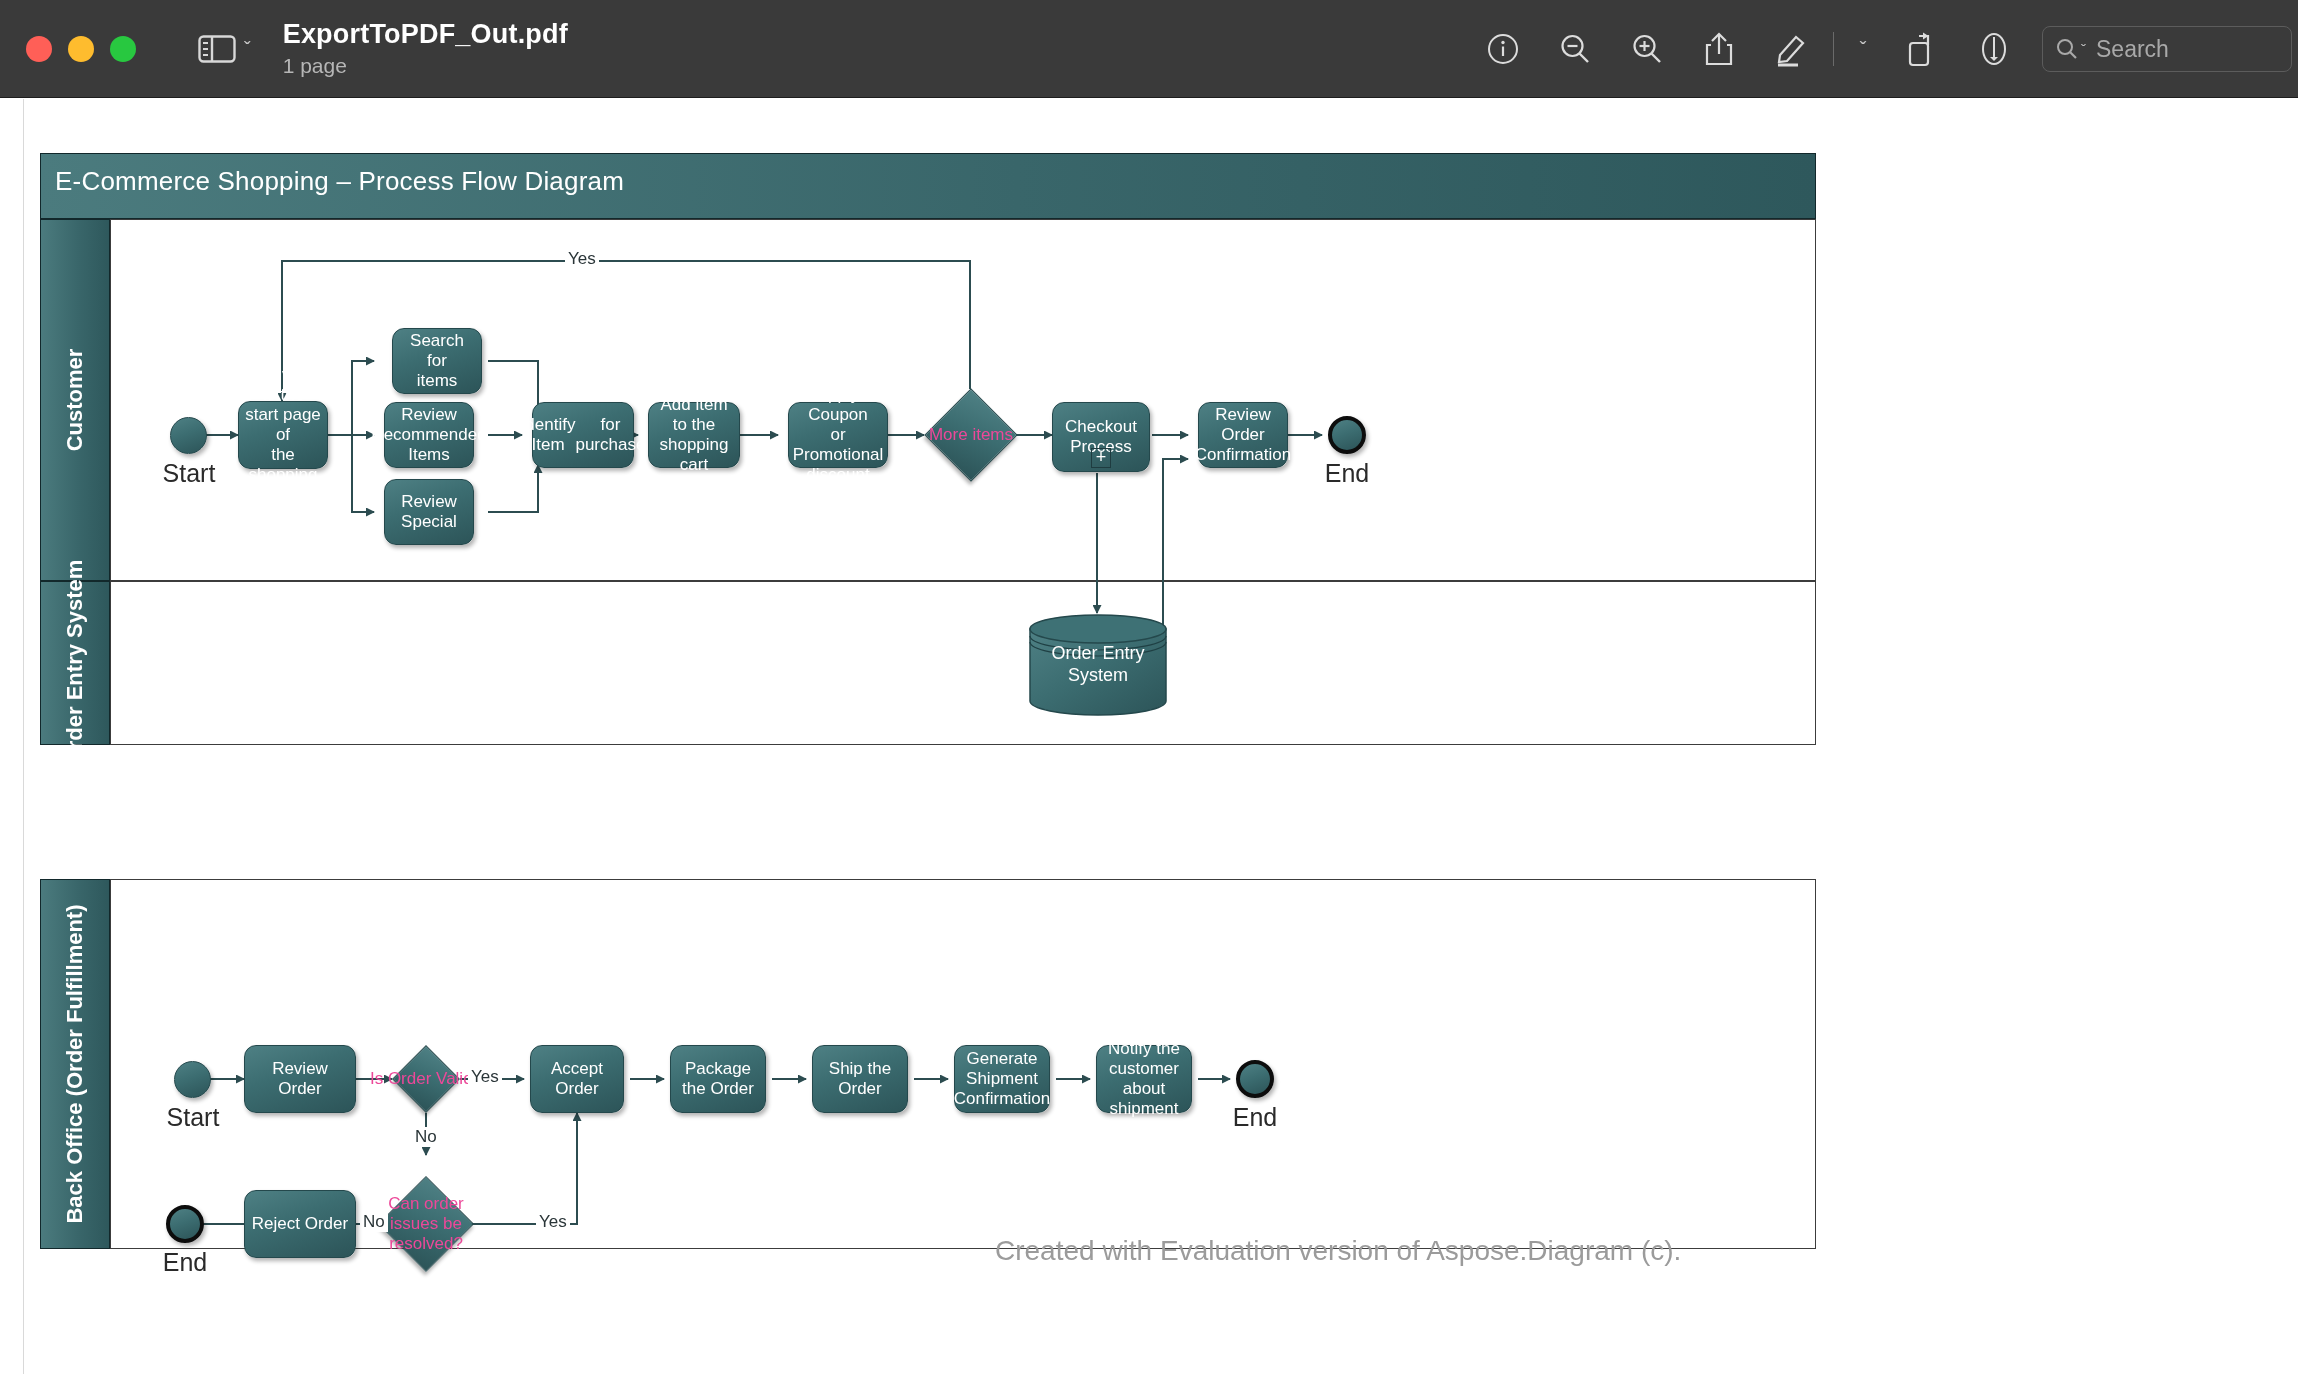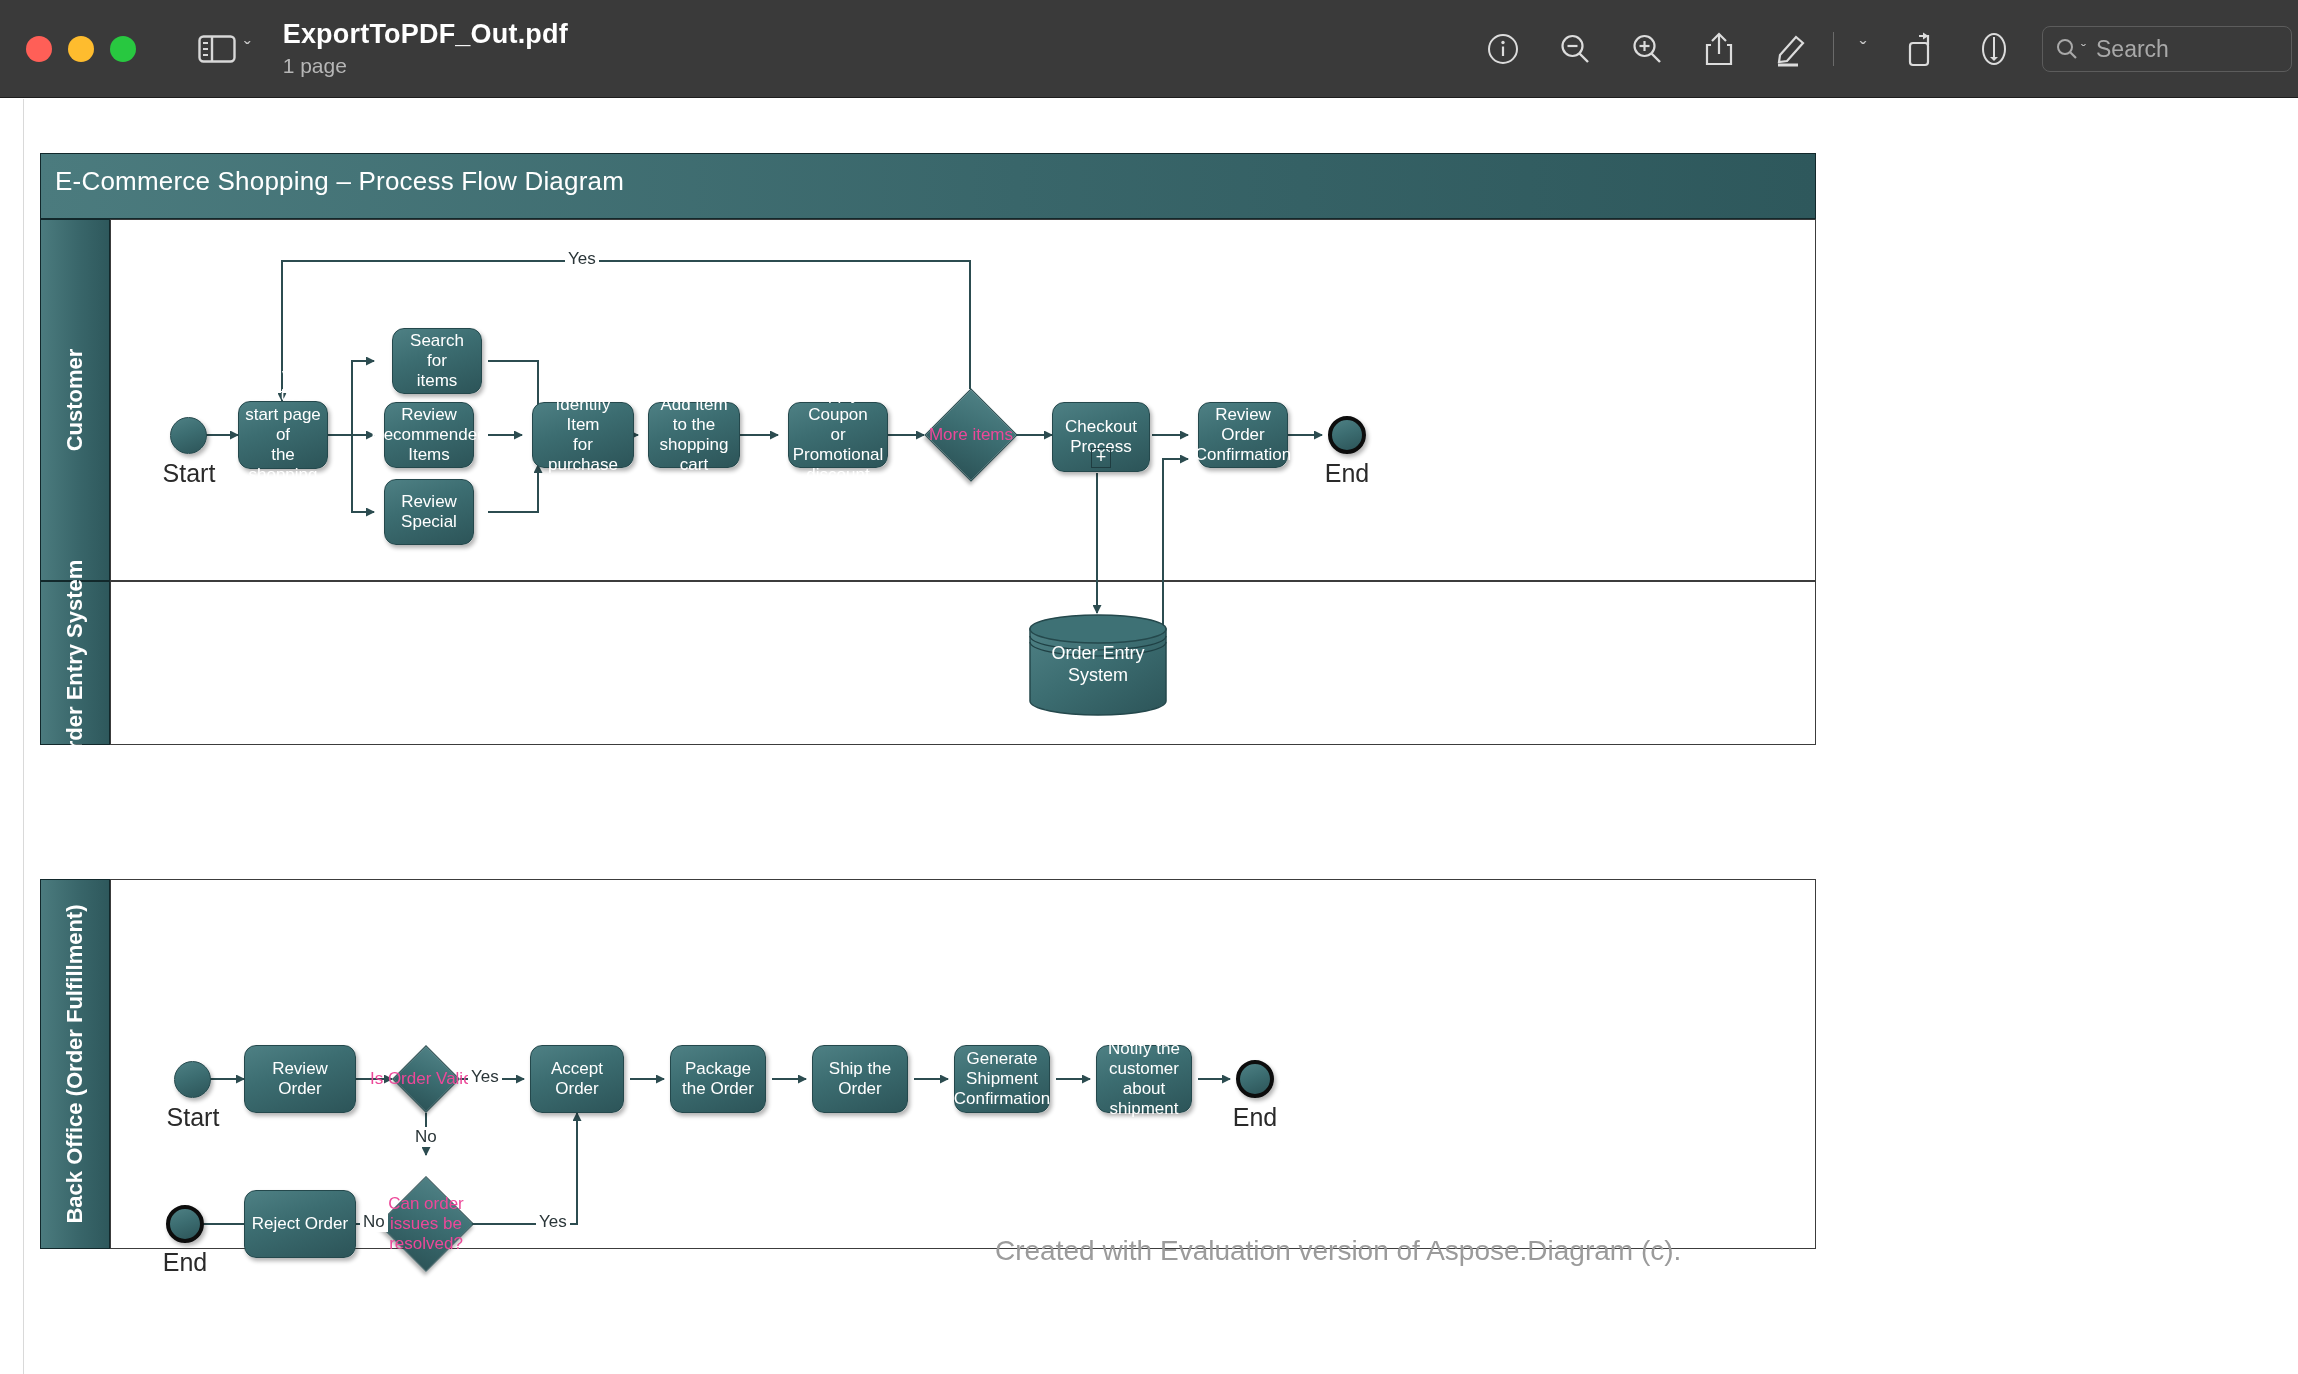--- a/index.html
+++ b/index.html
@@ -346,21 +346,21 @@
       <span>Review</span>
       <span>Recommended</span>
       <span>Items</span>
     </div>
 
     <div class="node" style="left:344px; top:326px; width:90px; height:66px; flex-direction:column;">
       <span>Review</span>
       <span>Special</span>
     </div>
 
-    <div class="node" style="left:492px; top:249px; width:102px; height:66px; flex-direction:column;">
+    <div class="node" style="left:492px; top:249px; width:102px; height:66px; flex-direction:row;">
       <span>Identify Item</span>
       <span>for purchase</span>
     </div>
 
     <div class="node" style="left:608px; top:249px; width:92px; height:66px; flex-direction:column;">
       <span>Add item to the</span>
       <span>shopping cart</span>
     </div>
 
     <div class="node" style="left:748px; top:249px; width:100px; height:66px; flex-direction:column;">

